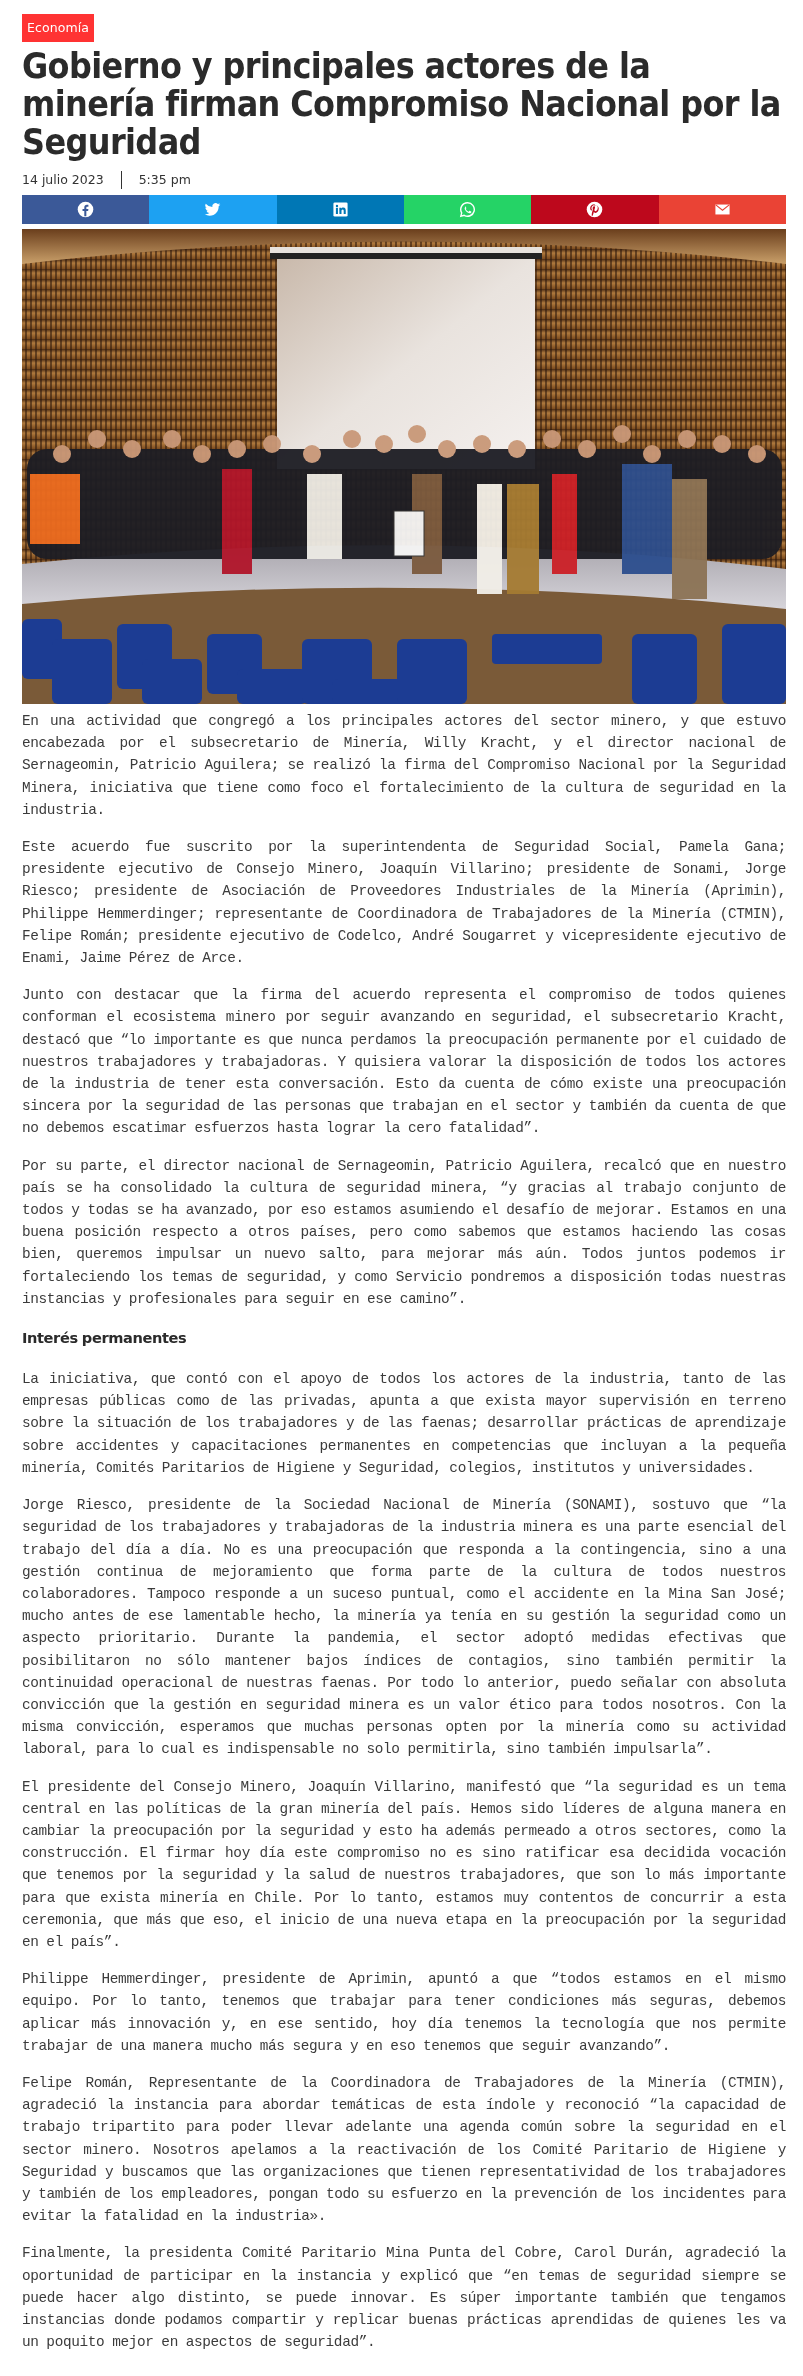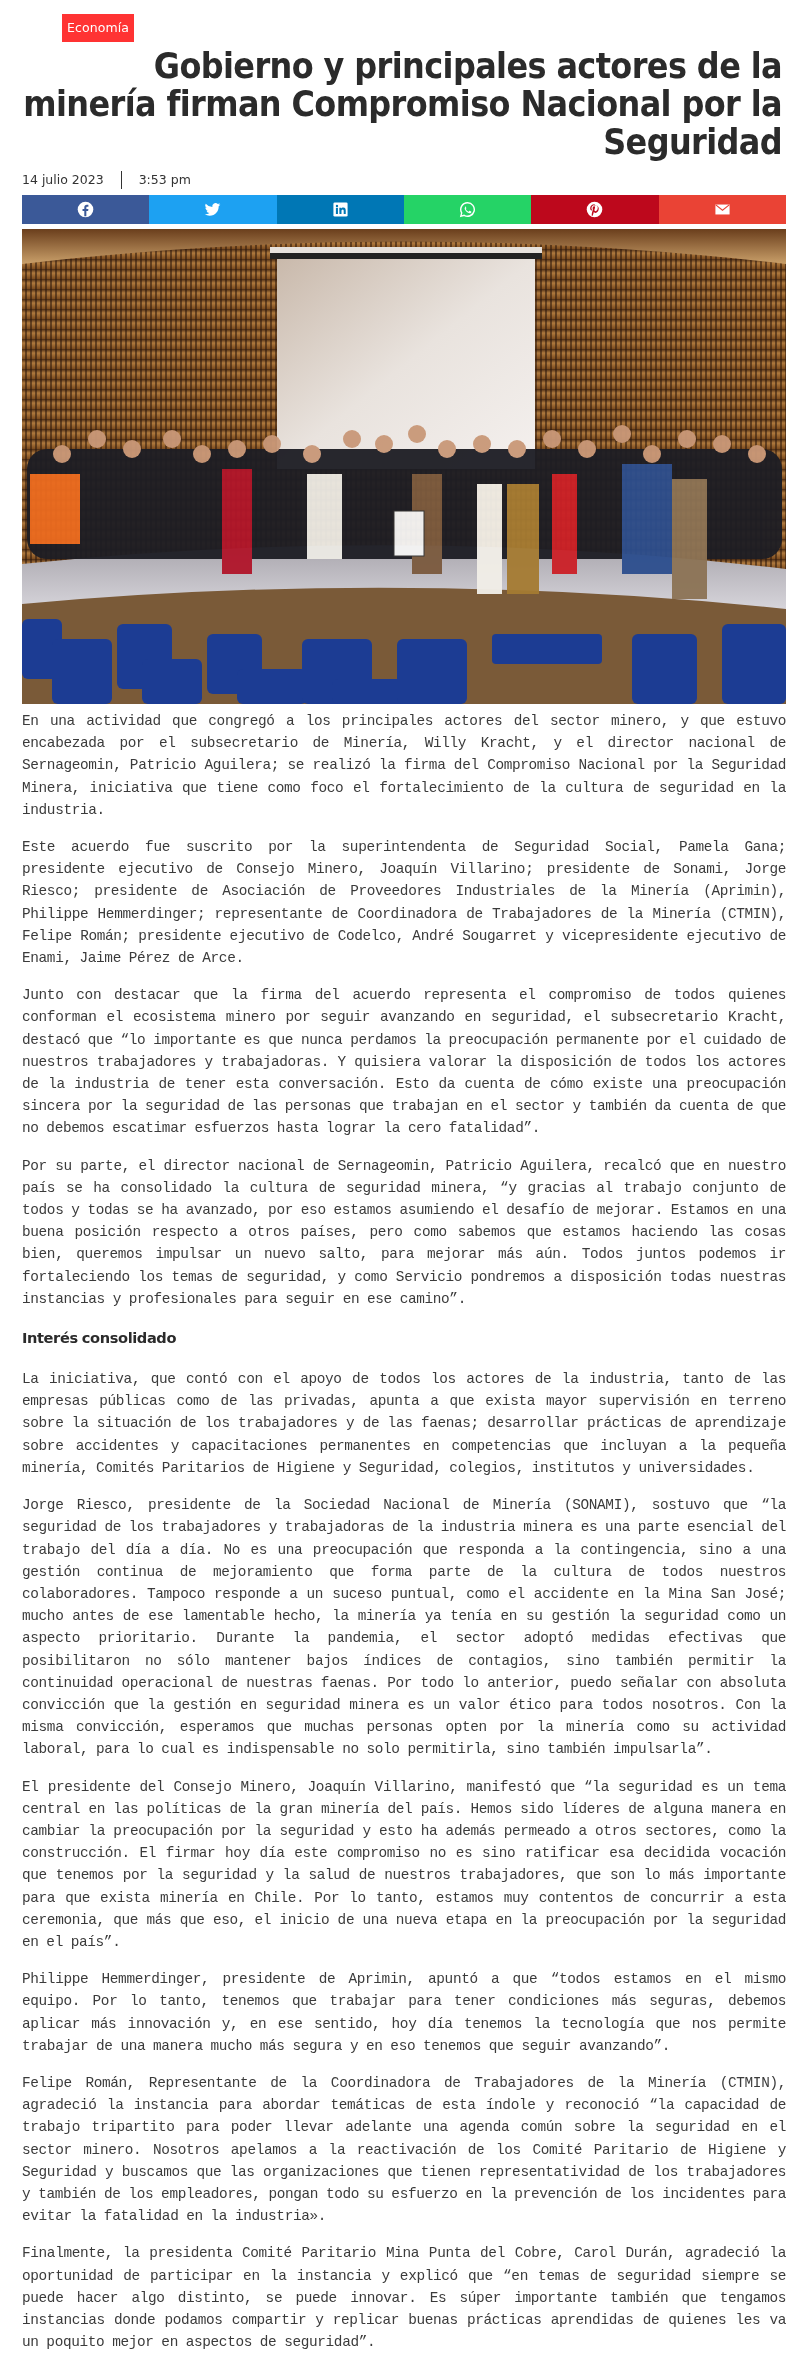--- a/index.html
+++ b/index.html
@@ -13,32 +13,30 @@
   }
   .wrap { position: relative; width: 803px; padding: 0 22px 0 22px; }
 
   .badge {
     position: absolute; left: 22px; top: 14px;
     height: 28px; padding: 0 5px;
     background: #ff3333; color: #fff;
     font-size: 12.5px; line-height: 28px;
     font-family: "DejaVu Sans", sans-serif;
     letter-spacing: 0.1px;
-    margin-left: 40px;
   }
   .title {
     position: absolute; left: 22px; top: 47px; width: 760px;
     font-family: "DejaVu Sans", sans-serif;
     font-weight: 900;
     font-size: 35.5px;
     line-height: 38px;
     color: #2b2b2b;
     letter-spacing: -0.6px;
     font-stretch: condensed;
-    text-align: right;
   }
   .meta {
     position: absolute; left: 22px; top: 171px;
     font-size: 12.5px; color: #333; line-height: 18px;
     display: flex; align-items: center;
     font-family: "DejaVu Sans", sans-serif;
     gap: 9px;
   }
   .meta .sep { width: 1px; height: 18px; background: #333; margin: 0 8px; }
 
@@ -87,21 +85,21 @@
 
 <div class="wrap">
 
   <a class="badge">Economía</a>
 
   <h1 class="title">Gobierno y principales actores de la minería firman Compromiso Nacional por la Seguridad</h1>
 
   <div class="meta">
     <span>14 julio 2023</span>
     <span class="sep"></span>
-    <span>3:53 pm</span>
+    <span>5:35 pm</span>
   </div>
 
   <div class="share">
     <a style="background:#3b5998">
       <svg viewBox="0 0 24 24">
           <circle cx="12" cy="12" r="11" fill="#fff"></circle>
           <path d="M13.2 21.5v-7.4h2.5l.4-2.9h-2.9V9.4c0-.8.3-1.4 1.4-1.4h1.5V5.4c-.3 0-1.2-.1-2.2-.1-2.2 0-3.6 1.3-3.6 3.7v2.2H7.8v2.9h2.5v7.4z" fill="#3b5998"></path>
         </svg>
     </a>
     <a style="background:#1da1f2">
@@ -219,21 +217,21 @@
         <rect x="700" y="395" width="64" height="80" rx="6"></rect>
       </g>
     </svg>
   </div>
 
   <div class="article">
     <p>En una actividad que congregó a los principales actores del sector minero, y que estuvo encabezada por el subsecretario de Minería, Willy Kracht, y el director nacional de Sernageomin, Patricio Aguilera; se realizó la firma del Compromiso Nacional por la Seguridad Minera, iniciativa que tiene como foco el fortalecimiento de la cultura de seguridad en la industria.</p>
     <p>Este acuerdo fue suscrito por la superintendenta de Seguridad Social, Pamela Gana; presidente ejecutivo de Consejo Minero, Joaquín Villarino; presidente de Sonami, Jorge Riesco; presidente de Asociación de Proveedores Industriales de la Minería (Aprimin), Philippe Hemmerdinger; representante de Coordinadora de Trabajadores de la Minería (CTMIN), Felipe Román; presidente ejecutivo de Codelco, André Sougarret y vicepresidente ejecutivo de Enami, Jaime Pérez de Arce.</p>
     <p>Junto con destacar que la firma del acuerdo representa el compromiso de todos quienes conforman el ecosistema minero por seguir avanzando en seguridad, el subsecretario Kracht, destacó que “lo importante es que nunca perdamos la preocupación permanente por el cuidado de nuestros trabajadores y trabajadoras. Y quisiera valorar la disposición de todos los actores de la industria de tener esta conversación. Esto da cuenta de cómo existe una preocupación sincera por la seguridad de las personas que trabajan en el sector y también da cuenta de que no debemos escatimar esfuerzos hasta lograr la cero fatalidad”.</p>
     <p>Por su parte, el director nacional de Sernageomin, Patricio Aguilera, recalcó que en nuestro país se ha consolidado la cultura de seguridad minera, “y gracias al trabajo conjunto de todos y todas se ha avanzado, por eso estamos asumiendo el desafío de mejorar. Estamos en una buena posición respecto a otros países, pero como sabemos que estamos haciendo las cosas bien, queremos impulsar un nuevo salto, para mejorar más aún. Todos juntos podemos ir fortaleciendo los temas de seguridad, y como Servicio pondremos a disposición todas nuestras instancias y profesionales para seguir en ese camino”.</p>
-    <h3>Interés consolidado</h3>
+    <h3>Interés permanentes</h3>
     <p>La iniciativa, que contó con el apoyo de todos los actores de la industria, tanto de las empresas públicas como de las privadas, apunta a que exista mayor supervisión en terreno sobre la situación de los trabajadores y de las faenas; desarrollar prácticas de aprendizaje sobre accidentes y capacitaciones permanentes en competencias que incluyan a la pequeña minería, Comités Paritarios de Higiene y Seguridad, colegios, institutos y universidades.</p>
     <p>Jorge Riesco, presidente de la Sociedad Nacional de Minería (SONAMI), sostuvo que “la seguridad de los trabajadores y trabajadoras de la industria minera es una parte esencial del trabajo del día a día. No es una preocupación que responda a la contingencia, sino a una gestión continua de mejoramiento que forma parte de la cultura de todos nuestros colaboradores. Tampoco responde a un suceso puntual, como el accidente en la Mina San José; mucho antes de ese lamentable hecho, la minería ya tenía en su gestión la seguridad como un aspecto prioritario. Durante la pandemia, el sector adoptó medidas efectivas que posibilitaron no sólo mantener bajos índices de contagios, sino también permitir la continuidad operacional de nuestras faenas. Por todo lo anterior, puedo señalar con absoluta convicción que la gestión en seguridad minera es un valor ético para todos nosotros. Con la misma convicción, esperamos que muchas personas opten por la minería como su actividad laboral, para lo cual es indispensable no solo permitirla, sino también impulsarla”.</p>
     <p>El presidente del Consejo Minero, Joaquín Villarino, manifestó que “la seguridad es un tema central en las políticas de la gran minería del país. Hemos sido líderes de alguna manera en cambiar la preocupación por la seguridad y esto ha además permeado a otros sectores, como la construcción. El firmar hoy día este compromiso no es sino ratificar esa decidida vocación que tenemos por la seguridad y la salud de nuestros trabajadores, que son lo más importante para que exista minería en Chile. Por lo tanto, estamos muy contentos de concurrir a esta ceremonia, que más que eso, el inicio de una nueva etapa en la preocupación por la seguridad en el país”.</p>
     <p>Philippe Hemmerdinger, presidente de Aprimin, apuntó a que “todos estamos en el mismo equipo. Por lo tanto, tenemos que trabajar para tener condiciones más seguras, debemos aplicar más innovación y, en ese sentido, hoy día tenemos la tecnología que nos permite trabajar de una manera mucho más segura y en eso tenemos que seguir avanzando”.</p>
     <p>Felipe Román, Representante de la Coordinadora de Trabajadores de la Minería (CTMIN), agradeció la instancia para abordar temáticas de esta índole y reconoció “la capacidad de trabajo tripartito para poder llevar adelante una agenda común sobre la seguridad en el sector minero. Nosotros apelamos a la reactivación de los Comité Paritario de Higiene y Seguridad y buscamos que las organizaciones que tienen representatividad de los trabajadores y también de los empleadores, pongan todo su esfuerzo en la prevención de los incidentes para evitar la fatalidad en la industria».</p>
     <p>Finalmente, la presidenta Comité Paritario Mina Punta del Cobre, Carol Durán, agradeció la oportunidad de participar en la instancia y explicó que “en temas de seguridad siempre se puede hacer algo distinto, se puede innovar. Es súper importante también que tengamos instancias donde podamos compartir y replicar buenas prácticas aprendidas de quienes les va un poquito mejor en aspectos de seguridad”.</p>
   </div>
 
 </div>
 

